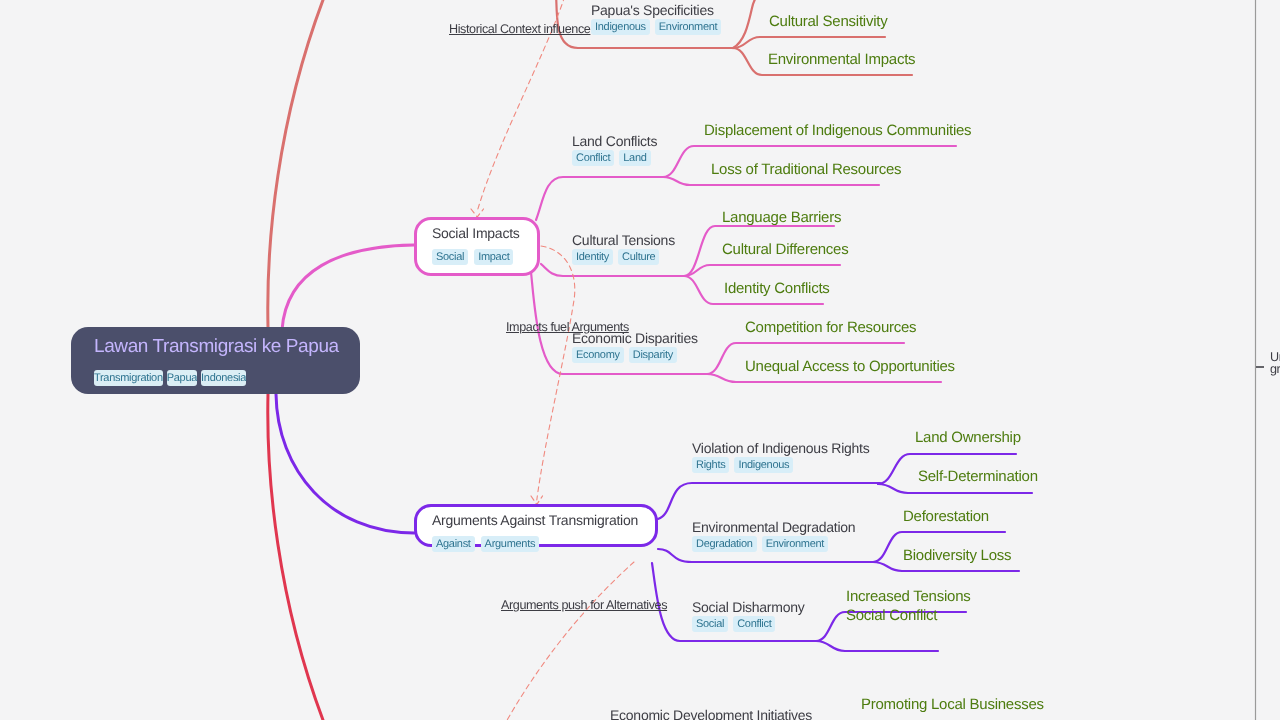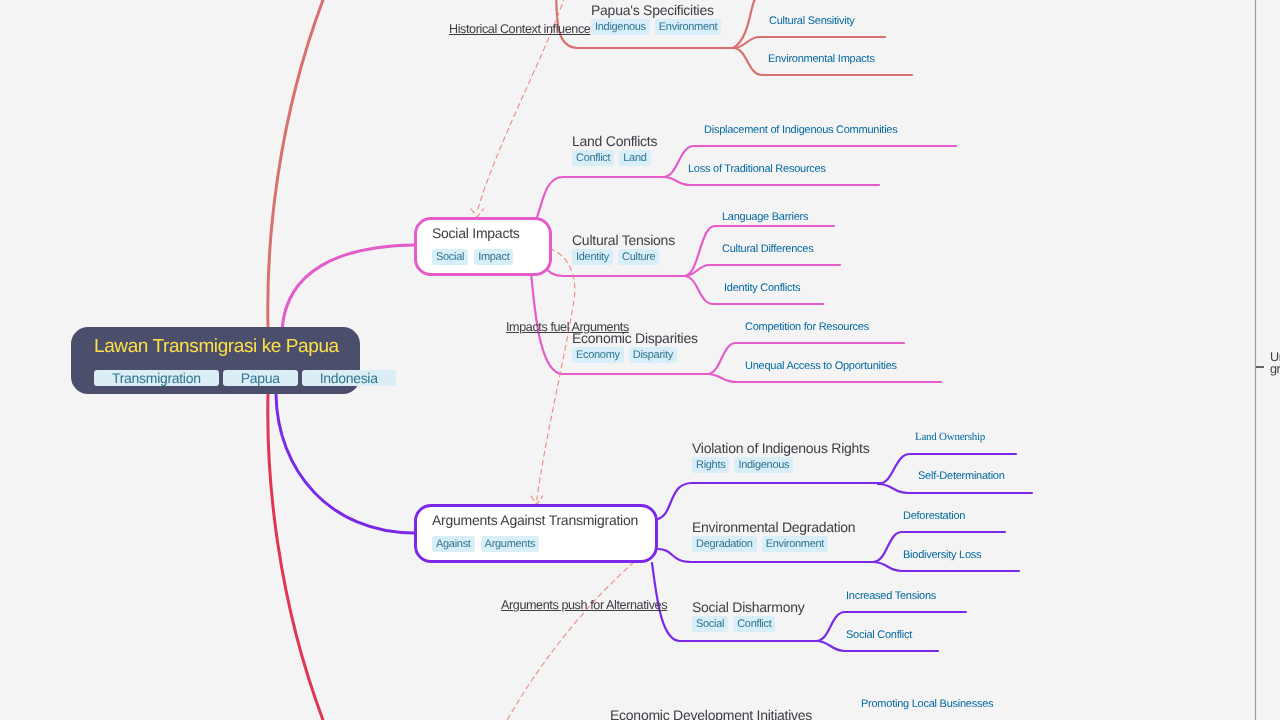--- a/index.html
+++ b/index.html
@@ -1,35 +1,35 @@
 <!DOCTYPE html>
 <html><head>
 <meta charset="utf-8">
 <style>
   html,body{margin:0;padding:0;width:1280px;height:720px;overflow:hidden;background:#f4f4f5;}
   body{font-family:"Liberation Sans",sans-serif;-webkit-font-smoothing:antialiased;text-rendering:geometricPrecision;}
   #canvas{position:absolute;left:0;top:0;width:1280px;height:720px;overflow:hidden;background:#f4f4f5;}
   svg#links{position:absolute;left:0;top:0;width:1280px;height:720px;}
 
   #root-node{position:absolute;left:71px;top:327px;width:289px;height:67px;background:#4b4f6b;border-radius:17px;box-sizing:border-box;}
-  #root-title{position:absolute;left:23px;top:9px;color:#fde047;font-size:19px;letter-spacing:-0.4px;line-height:21px;white-space:nowrap;}
+  #root-title{position:absolute;left:23px;top:9px;color:#c4b5fd;font-size:19px;letter-spacing:-0.4px;line-height:21px;white-space:nowrap;}
   .tags{display:flex;}
   #root-tags{position:absolute;left:23px;top:43px;gap:4px;}
-  #root-tags .tag{background:#dbeef5;color:#2f7490;font-size:14px;line-height:12px;padding:2px 18px;border-radius:3px;letter-spacing:-0.3px;}
+  #root-tags .tag{background:#dbeef5;color:#2f7490;font-size:11px;line-height:12px;padding:2px 0;border-radius:3px;letter-spacing:-0.3px;}
 
   .bnode{position:absolute;background:#fff;border-radius:17px;box-sizing:border-box;}
   .bnode .t{position:absolute;left:15px;top:4px;color:#3d3d44;font-size:14px;letter-spacing:-0.25px;line-height:18px;white-space:nowrap;}
   .bnode .tags{position:absolute;left:15px;top:29px;gap:6px;}
   .tag{background:#d8eef8;color:#2f7490;font-size:11px;line-height:12px;padding:2px 4px;border-radius:3px;white-space:nowrap;letter-spacing:-0.3px;}
 
   .sub{position:absolute;}
   .sub .t{color:#3d3d44;font-size:14px;letter-spacing:-0.25px;line-height:18px;white-space:nowrap;}
   .sub .tags{margin-top:0;gap:5px;}
 
-  .leaf{position:absolute;color:#0369a1;font-size:11px;letter-spacing:-0.25px;line-height:17px;white-space:nowrap;}
+  .leaf{position:absolute;color:#4d7c0f;font-size:15px;letter-spacing:-0.25px;line-height:17px;white-space:nowrap;}
   .xlabel{position:absolute;color:#3d3d44;font-size:12.6px;letter-spacing:-0.4px;line-height:15px;white-space:nowrap;text-decoration:underline;}
   #right-panel{position:absolute;}
   #right-panel .rp-text{position:absolute;color:#3d3d44;font-size:12.6px;letter-spacing:-0.4px;line-height:15px;white-space:nowrap;}
 </style>
 </head>
 <body>
 
 <div id="canvas">
   <svg id="links" viewBox="0 0 1280 720">
     <g id="branch-paths">
@@ -86,89 +86,89 @@
   <div id="nodes">
       <div class="sub" style="left: 591px; top: 1px;">
         <div class="t">Papua's Specificities</div>
         <div class="tags">
           <span class="tag">Indigenous</span>
           <span class="tag">Environment</span>
         </div>
       </div>
       <div class="leaf" style="left: 769px; top: 13px;">Cultural Sensitivity</div>
       <div class="leaf" style="left: 768px; top: 51px;">Environmental Impacts</div>
-      <div class="bnode" style="left: 414px; top: 217px; width: 138px; height: 59px; border: 3px solid rgb(228, 91, 201);">
+      <div class="bnode" style="left: 414px; top: 217px; width: 126px; height: 59px; border: 3px solid rgb(228, 91, 201);">
         <div class="t">Social Impacts</div>
         <div class="tags">
           <span class="tag">Social</span>
           <span class="tag">Impact</span>
         </div>
       </div>
       <div class="sub" style="left: 572px; top: 132px;">
         <div class="t">Land Conflicts</div>
         <div class="tags">
           <span class="tag">Conflict</span>
           <span class="tag">Land</span>
         </div>
       </div>
       <div class="leaf" style="left: 704px; top: 122px;">Displacement of Indigenous Communities</div>
-      <div class="leaf" style="left: 688px; top: 161px; text-align: right;">Loss of Traditional Resources</div>
+      <div class="leaf" style="left: 711px; top: 161px; text-align: right;">Loss of Traditional Resources</div>
       <div class="sub" style="left: 572px; top: 231px;">
         <div class="t">Cultural Tensions</div>
         <div class="tags">
           <span class="tag">Identity</span>
           <span class="tag">Culture</span>
         </div>
       </div>
       <div class="leaf" style="left: 722px; top: 209px;">Language Barriers</div>
       <div class="leaf" style="left: 722px; top: 241px;">Cultural Differences</div>
       <div class="leaf" style="left: 724px; top: 280px;">Identity Conflicts</div>
       <div class="sub" style="left: 572px; top: 329px;">
         <div class="t">Economic Disparities</div>
         <div class="tags">
           <span class="tag">Economy</span>
           <span class="tag">Disparity</span>
         </div>
       </div>
       <div class="leaf" style="left: 745px; top: 319px;">Competition for Resources</div>
       <div class="leaf" style="left: 745px; top: 358px;">Unequal Access to Opportunities</div>
-      <div class="bnode" style="left: 414px; top: 504px; width: 244px; height: 59px; border: 3px solid rgb(124, 40, 232);">
+      <div class="bnode" style="left: 414px; top: 504px; width: 244px; height: 43px; border: 3px solid rgb(124, 40, 232);">
         <div class="t">Arguments Against Transmigration</div>
         <div class="tags">
           <span class="tag">Against</span>
           <span class="tag">Arguments</span>
         </div>
       </div>
       <div class="sub" style="left: 692px; top: 439px;">
         <div class="t">Violation of Indigenous Rights</div>
         <div class="tags">
           <span class="tag">Rights</span>
           <span class="tag">Indigenous</span>
         </div>
       </div>
-      <div class="leaf" style="left: 915px; top: 429px; font-family: Liberation Serif, serif;">Land Ownership</div>
+      <div class="leaf" style="left: 915px; top: 429px;">Land Ownership</div>
       <div class="leaf" style="left: 918px; top: 468px;">Self-Determination</div>
       <div class="sub" style="left: 692px; top: 518px;">
         <div class="t">Environmental Degradation</div>
         <div class="tags">
           <span class="tag">Degradation</span>
           <span class="tag">Environment</span>
         </div>
       </div>
       <div class="leaf" style="left: 903px; top: 508px;">Deforestation</div>
       <div class="leaf" style="left: 903px; top: 547px;">Biodiversity Loss</div>
       <div class="sub" style="left: 692px; top: 598px;">
         <div class="t">Social Disharmony</div>
         <div class="tags">
           <span class="tag">Social</span>
           <span class="tag">Conflict</span>
         </div>
       </div>
       <div class="leaf" style="left: 846px; top: 588px;">Increased Tensions</div>
-      <div class="leaf" style="left: 846px; top: 627px;">Social Conflict</div>
+      <div class="leaf" style="left: 846px; top: 607px;">Social Conflict</div>
       <div class="sub" style="left: 610px; top: 706px;">
         <div class="t">Economic Development Initiatives</div>
       </div>
       <div class="leaf" style="left: 861px; top: 696px;">Promoting Local Businesses</div>
       <div class="xlabel" style="left: 449px; top: 22px;">Historical Context influence</div>
       <div class="xlabel" style="left: 506px; top: 320px;">Impacts fuel Arguments</div>
       <div class="xlabel" style="left: 501px; top: 598px; text-align: right;">Arguments push for Alternatives</div>
     </div>
   <div id="right-panel">
     <div class="rp-text" style="left:1270px;top:350px">Un</div>

